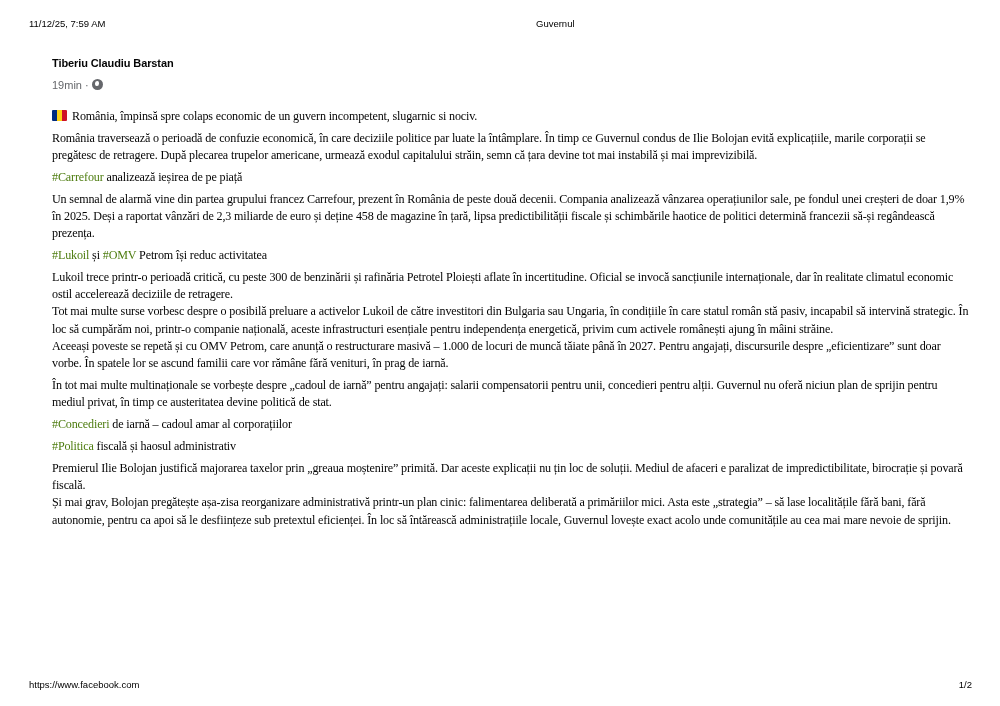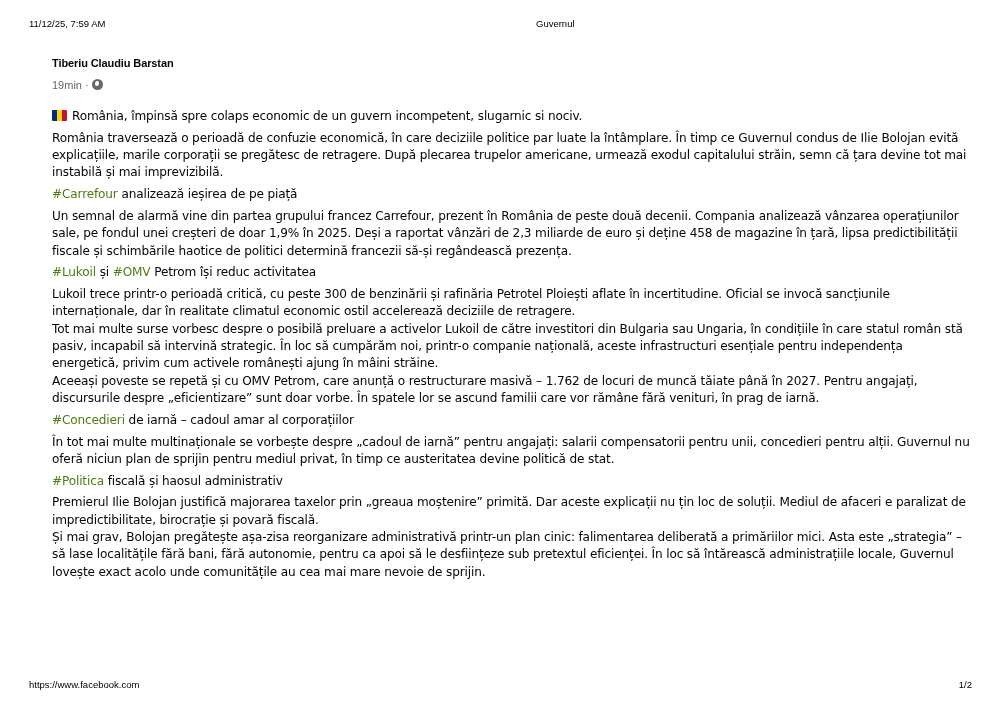--- a/index.html
+++ b/index.html
@@ -12,21 +12,21 @@
     .print-url { position: absolute; left: 29px; top: 0; }
     .print-page { position: absolute; right: 28px; top: 0; }
 
     .post { position: absolute; left: 52px; top: 57px; width: 920px; font-family: "DejaVu Sans", sans-serif; }
     .author { font-family: "Liberation Sans", sans-serif; font-weight: bold; font-size: 11px; color: #050505; letter-spacing: -0.1px; }
     .meta { margin-top: 10px; font-size: 11px; color: #65676b; display: flex; align-items: flex-start; height: 16px; font-family: "Liberation Sans", sans-serif; }
     .meta .dot { margin: 0 3px; }
     .globe { display: inline-block; width: 11px; height: 11px; border-radius: 50%; background: #65676b; position: relative; }
     .globe::after { content: ""; position: absolute; left: 3px; top: 2px; width: 4px; height: 5px; border-radius: 50% 40% 50% 40%; background: #fff; }
 
-    .body { margin-top: 13px; font-size: 12.1px; line-height: 17.3px; color: #050505; letter-spacing: -0.15px; }
+    .body { margin-top: 13px; font-size: 12.1px; line-height: 17.3px; color: #050505; letter-spacing: -0.15px; font-family: Liberation Serif, serif; }
     .body p { margin-bottom: 4.5px; }
     .body p.tight { margin-bottom: 0; }
     .hashtag { color: #4d7c0f; }
     .flag { display: inline-block; width: 15px; height: 11px; vertical-align: -1px; margin-right: 5px; border-radius: 1px; overflow: hidden; }
     .flag span { display: inline-block; width: 5px; height: 11px; float: left; }
   </style>
 </head>
 <body>
 
 <div class="print-header">
@@ -47,24 +47,24 @@
       <span class="flag"><span style="background:#002b7f"></span><span style="background:#fcd116"></span><span style="background:#ce1126"></span></span><span>România, împinsă spre colaps economic de un guvern incompetent, slugarnic si nociv.</span>
     </p>
     <p>România traversează o perioadă de confuzie economică, în care deciziile politice par luate la întâmplare. În timp ce Guvernul condus de Ilie Bolojan evită explicațiile, marile corporații se pregătesc de retragere. După plecarea trupelor americane, urmează exodul capitalului străin, semn că țara devine tot mai instabilă și mai imprevizibilă.</p>
 
     <p><a class="hashtag">#Carrefour</a><span> analizează ieșirea de pe piață</span></p>
     <p>Un semnal de alarmă vine din partea grupului francez Carrefour, prezent în România de peste două decenii. Compania analizează vânzarea operațiunilor sale, pe fondul unei creșteri de doar 1,9% în 2025. Deși a raportat vânzări de 2,3 miliarde de euro și deține 458 de magazine în țară, lipsa predictibilității fiscale și schimbările haotice de politici determină francezii să-și regândească prezența.</p>
 
     <p><a class="hashtag">#Lukoil</a><span> și </span><a class="hashtag">#OMV</a><span> Petrom își reduc activitatea</span></p>
     <p class="tight">Lukoil trece printr-o perioadă critică, cu peste 300 de benzinării și rafinăria Petrotel Ploiești aflate în incertitudine. Oficial se invocă sancțiunile internaționale, dar în realitate climatul economic ostil accelerează deciziile de retragere.</p>
     <p class="tight">Tot mai multe surse vorbesc despre o posibilă preluare a activelor Lukoil de către investitori din Bulgaria sau Ungaria, în condițiile în care statul român stă pasiv, incapabil să intervină strategic. În loc să cumpărăm noi, printr-o companie națională, aceste infrastructuri esențiale pentru independența energetică, privim cum activele românești ajung în mâini străine.</p>
-    <p>Aceeași poveste se repetă și cu OMV Petrom, care anunță o restructurare masivă – 1.762 de locuri de muncă tăiate până în 2027. Pentru angajați, discursurile despre „eficientizare” sunt doar vorbe. În spatele lor se ascund familii care vor rămâne fără venituri, în prag de iarnă.</p>
+    <p>Aceeași poveste se repetă și cu OMV Petrom, care anunță o restructurare masivă – 1.000 de locuri de muncă tăiate până în 2027. Pentru angajați, discursurile despre „eficientizare” sunt doar vorbe. În spatele lor se ascund familii care vor rămâne fără venituri, în prag de iarnă.</p>
 
+    <p>În tot mai multe multinaționale se vorbește despre „cadoul de iarnă” pentru angajați: salarii compensatorii pentru unii, concedieri pentru alții. Guvernul nu oferă niciun plan de sprijin pentru mediul privat, în timp ce austeritatea devine politică de stat.</p>
     <p><a class="hashtag">#Concedieri</a><span> de iarnă – cadoul amar al corporațiilor</span></p>
-    <p>În tot mai multe multinaționale se vorbește despre „cadoul de iarnă” pentru angajați: salarii compensatorii pentru unii, concedieri pentru alții. Guvernul nu oferă niciun plan de sprijin pentru mediul privat, în timp ce austeritatea devine politică de stat.</p>
 
     <p><a class="hashtag">#Politica</a><span> fiscală și haosul administrativ</span></p>
     <p class="tight">Premierul Ilie Bolojan justifică majorarea taxelor prin „greaua moștenire” primită. Dar aceste explicații nu țin loc de soluții. Mediul de afaceri e paralizat de impredictibilitate, birocrație și povară fiscală.</p>
     <p>Și mai grav, Bolojan pregătește așa-zisa reorganizare administrativă printr-un plan cinic: falimentarea deliberată a primăriilor mici. Asta este „strategia” – să lase localitățile fără bani, fără autonomie, pentru ca apoi să le desființeze sub pretextul eficienței. În loc să întărească administrațiile locale, Guvernul lovește exact acolo unde comunitățile au cea mai mare nevoie de sprijin.</p>
   </div>
 </div>
 
 <div class="print-footer">
   <span class="print-url">https://www.facebook.com</span>
   <span class="print-page">1/2</span>

